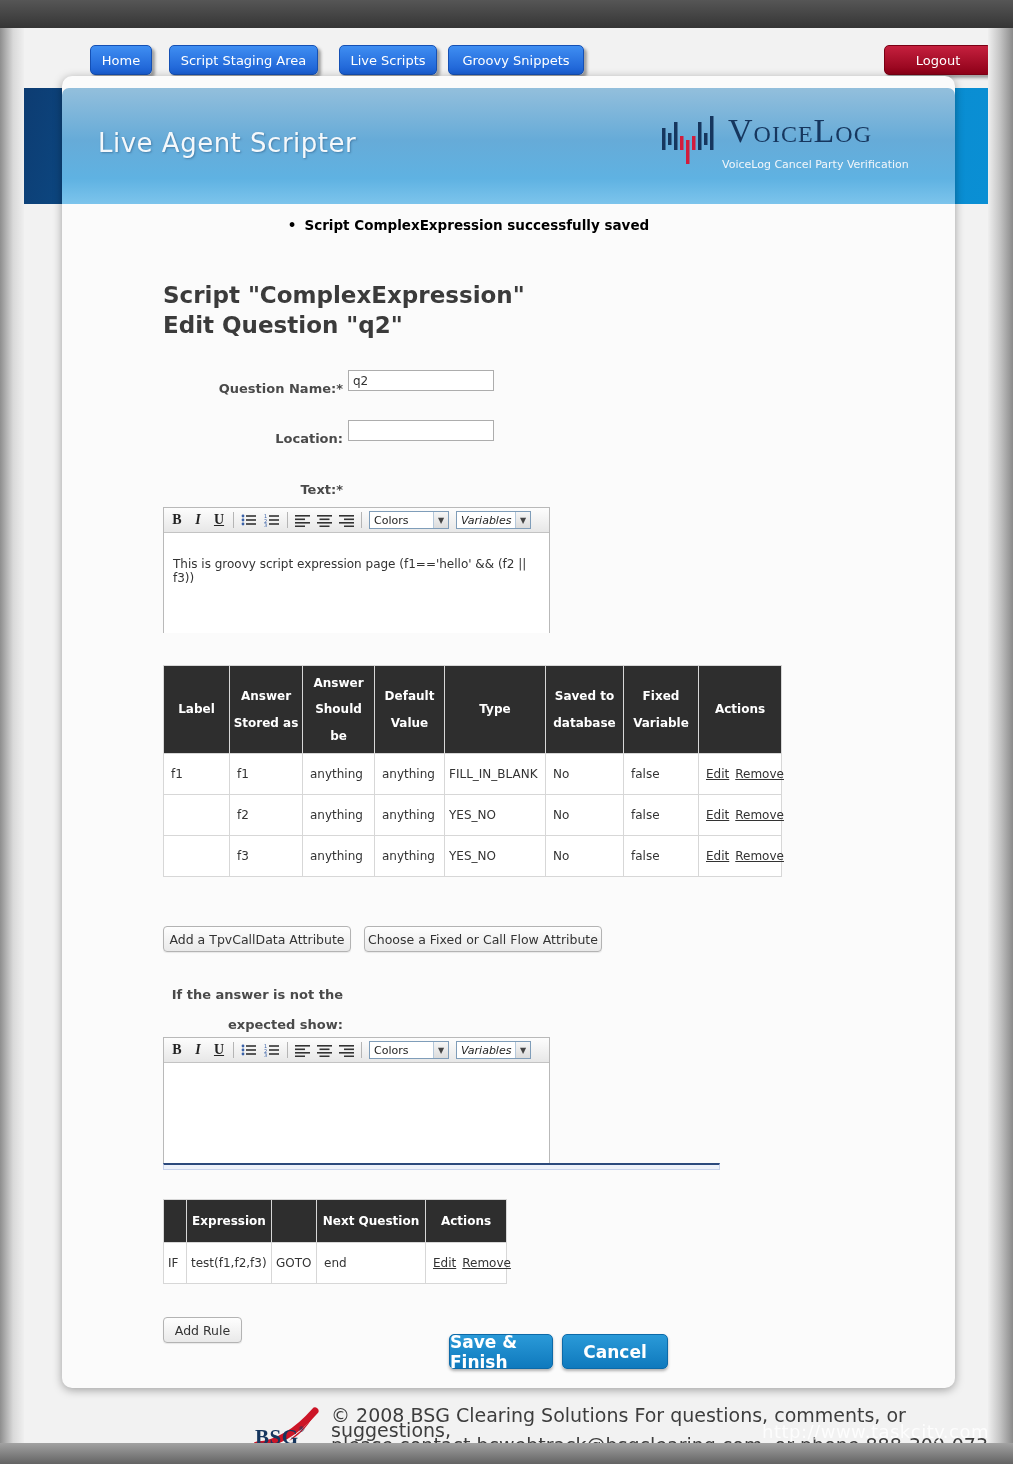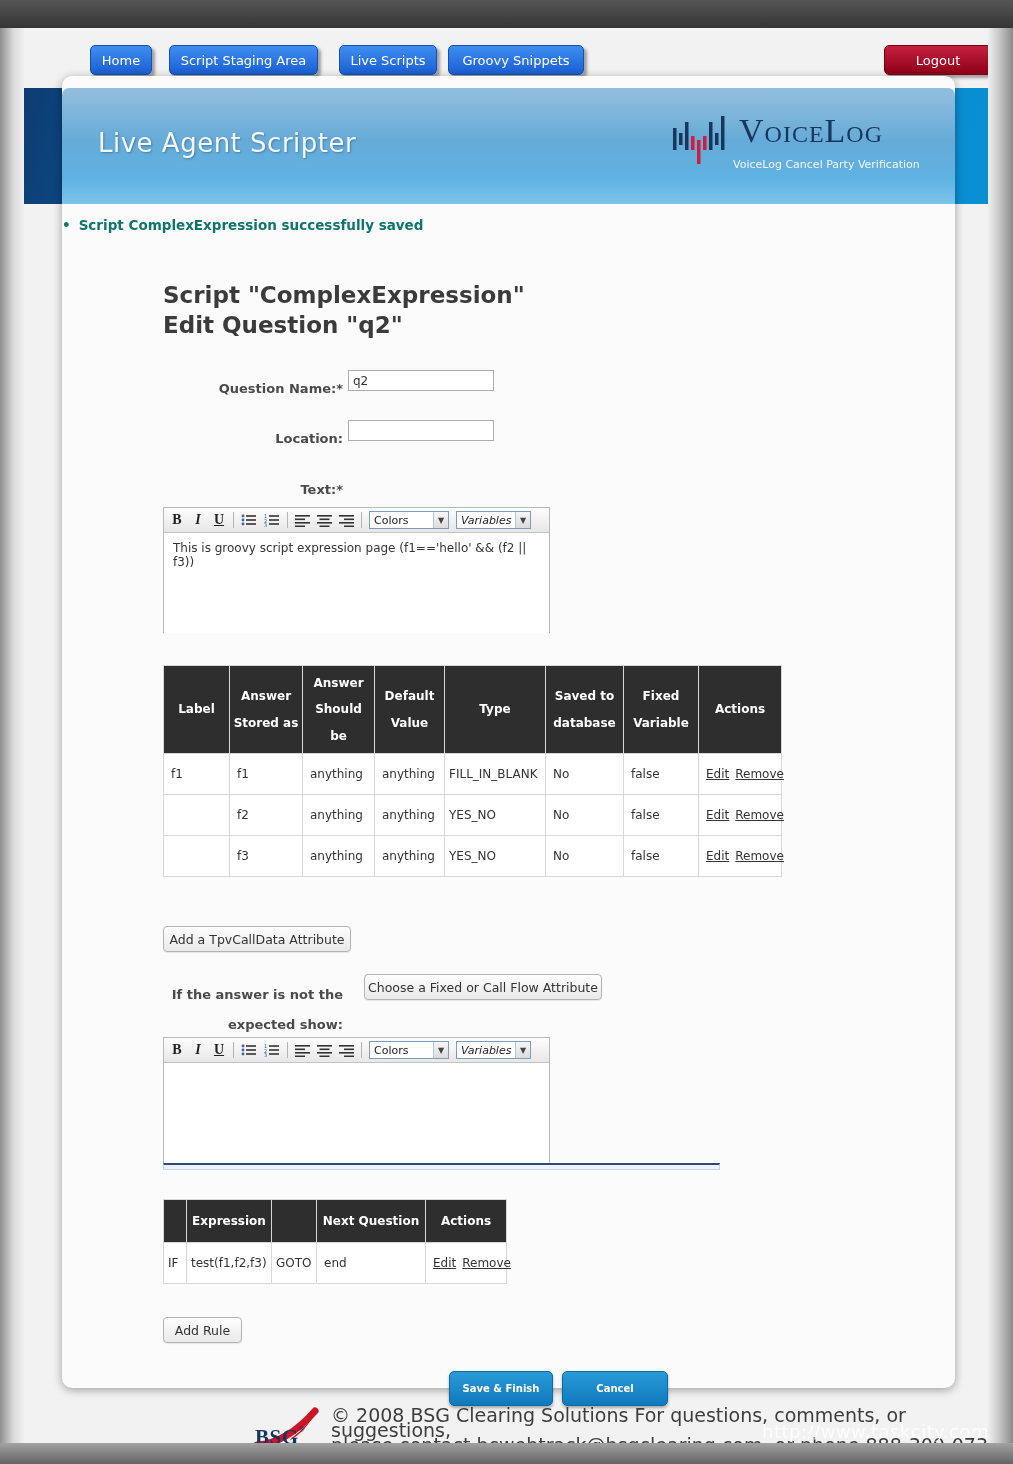--- a/index.html
+++ b/index.html
@@ -34,29 +34,29 @@
   
   .panel { position:absolute; left:62px; top:76px; width:893px; height:1312px;
            background:#fbfbfb; border-radius:10px;
            box-shadow:0 2px 10px rgba(0,0,0,.35); }
   .panel-header { position:absolute; left:0; top:12px; width:893px; height:116px;
            border-radius:7px 7px 0 0;
            background:linear-gradient(180deg,#93bfdc 0%,#66abd8 45%,#5fb2e2 78%,#7cc4ec 100%); }
   .app-title { position:absolute; left:36px; top:40px; color:#f4f8fb; font-size:26px;
            letter-spacing:.5px; text-shadow:1px 1px 2px rgba(40,80,120,.5); }
 
-  .vl-logo { position:absolute; right:32px; top:18px; width:250px; height:80px; }
+  .vl-logo { position:absolute; right:43px; top:18px; width:250px; height:80px; }
   .vl-bars { position:absolute; left:0; top:8px; }
   .vl-name { position:absolute; left:66px; top:6px; font-family:"Liberation Serif",serif;
              font-variant:small-caps; font-size:34px; color:#16365e; letter-spacing:1px; }
   .vl-tag  { position:absolute; left:60px; top:52px; font-size:11px; color:#f2f6fa; }
 
   
-  .save-msg { position:absolute; left:62px; top:217px; width:813px; text-align:left;
-              color:#0f766e; font-weight:bold; font-size:13.5px; }
+  .save-msg { position:absolute; left:62px; top:217px; width:813px; text-align:center;
+              color:#000000; font-weight:bold; font-size:13.5px; }
   .save-msg .bullet { margin-right:8px; }
   .page-title { position:absolute; left:163px; top:280px; font-size:23px; font-weight:bold;
                 color:#3b3b3b; line-height:30px; }
 
   
   .fld-label { position:absolute; width:183px; text-align:right; font-size:13px;
                font-weight:bold; color:#4a4a4a; }
   .fld-input { position:absolute; width:146px; height:21px; border:1px solid #adadad;
                background:#fff; font-size:12px; padding:0 4px; color:#333;
                font-family:"DejaVu Sans",sans-serif; }
@@ -73,21 +73,21 @@
   .tb-sep { width:1px; height:16px; background:#b5b5b5; }
   .tb-ico { cursor:pointer; display:flex; align-items:center; }
   .tb-select { display:flex; align-items:center; border:1px solid #7f9db9; background:#fff;
                height:18px; font-size:11px; color:#222; cursor:pointer; }
   .tb-select .txt { padding:0 4px; }
   .tb-select .arr { width:15px; height:16px; border-left:1px solid #b5c8da;
                background:linear-gradient(180deg,#f6f6f6,#dcdcdc); font-size:8px; color:#444;
                display:flex; align-items:center; justify-content:center; }
   .tb-colors .txt { width:63px; }
   .tb-vars   .txt { width:58px;font-style:italic; }
-  .editor .content { background:#fff; font-size:12px; color:#333; padding:8px 9px; }
+  .editor .content { background:#fff; font-size:12px; color:#333; padding:24px 9px; }
 
   
   table { border-collapse:collapse; table-layout:fixed; background:#fff; }
   th { background:#2e2e2e; color:#fff; font-size:12px; font-weight:bold;
        line-height:2.2; padding:4px 2px; border:1px solid #d7d7d7; text-align:center;
        vertical-align:middle; }
   td { border:1px solid #d7d7d7; font-size:12px; color:#333; padding:4px 7px;
        vertical-align:middle; background:#fff; }
   .tbl-answers { position:absolute; left:163px; top:665px; width:618px; }
   .tbl-answers td { height:41px; }
@@ -96,22 +96,22 @@
   .tbl-rules td { height:41px; }
   .lnk { color:#333; text-decoration:underline; cursor:pointer; margin-right:6px; }
 
   
   .btn-gray { position:absolute; height:26px; border:1px solid #b3b3b3; border-radius:4px;
               background:linear-gradient(180deg,#fefefe,#e9e9e9); color:#333;
               font-size:12.5px; display:flex; align-items:center; justify-content:center;
               cursor:pointer; box-shadow:0 1px 1px rgba(0,0,0,.08); }
   .btn-blue { position:absolute; height:35px; border:1px solid #0d6aa8; border-radius:5px;
               background:linear-gradient(180deg,#2a9ad8,#0f79bd); color:#fff;
-              font-size:10px; font-weight:bold; display:flex; align-items:center;
-              justify-content:center; cursor:pointer; box-shadow:0 2px 3px rgba(0,0,0,.3);margin-top:37px; }
+              font-size:17px; font-weight:bold; display:flex; align-items:center;
+              justify-content:center; cursor:pointer; box-shadow:0 2px 3px rgba(0,0,0,.3); }
 
   .expected-label { position:absolute; left:160px; top:980px; width:183px; text-align:right;
               font-size:13px; font-weight:bold; color:#4a4a4a; line-height:30px; }
   .divider { position:absolute; left:163px; top:1163px; width:557px; height:7px;
              background:#eef2fa; border:1px solid #c9d4ec; border-top:2px solid #2c4a7c; }
 
   
   .footer { position:absolute; left:0; top:1395px; width:1013px; height:68px; }
   .bsg-logo { position:absolute; left:253px; top:8px; width:74px; height:50px; }
   .bsg-txt { position:absolute; left:2px; top:22px; font-family:"Liberation Serif",serif;
@@ -298,21 +298,21 @@
       <td>No</td>
       <td>false</td>
       <td><span class="lnk">Edit</span><span class="lnk">Remove</span></td>
     </tr>
   </tbody>
     </table>
 
   <div class="btn-gray" style="left:163px;top:926px;width:188px;">
       <span>Add a TpvCallData Attribute</span>
     </div>
-  <div class="btn-gray" style="left:364px;top:926px;width:238px;margin-top:48px;">
+  <div class="btn-gray" style="left:364px;top:926px;width:238px;">
       <span>Choose a Fixed or Call Flow Attribute</span>
     </div>
 
   <div class="expected-label">
     <div>If the answer is not the</div>
     <div>expected show:</div>
   </div>
 
   <div class="editor" style="top:1037px;height:126px;">
     <div class="toolbar">

